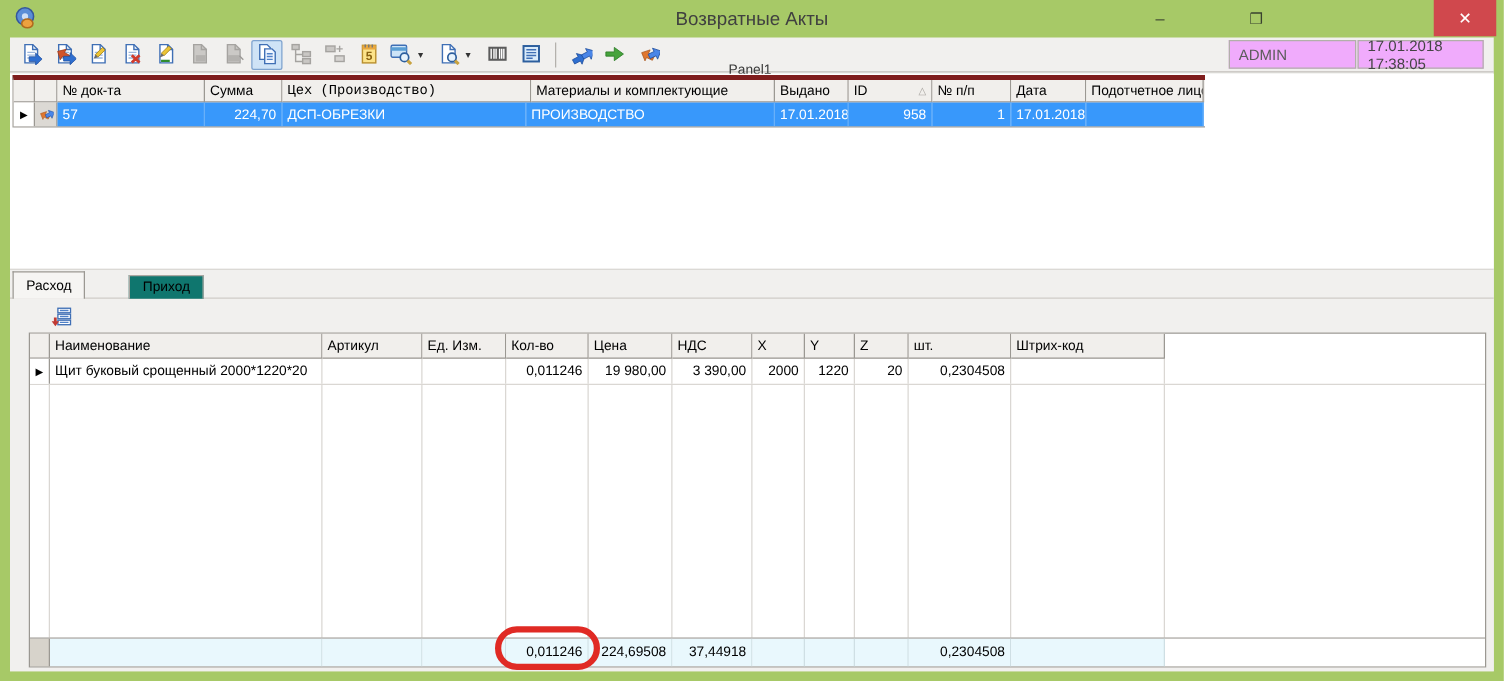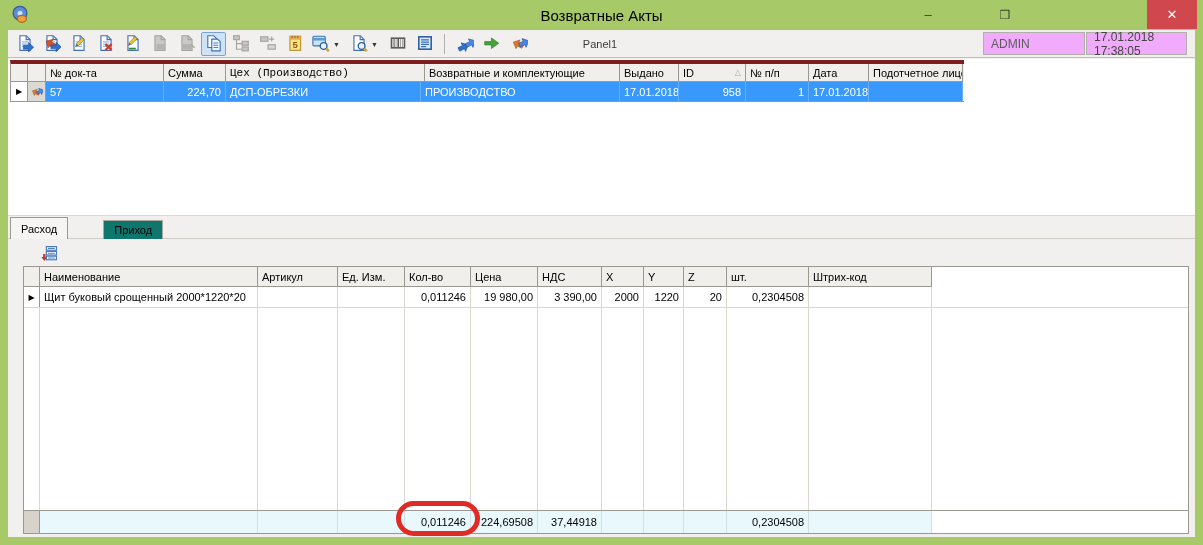--- a/index.html
+++ b/index.html
@@ -2,38 +2,38 @@
 <html><head>
 <meta charset="utf-8">
 <style>
   html,body{margin:0;padding:0;}
   body{width:1203px;height:545px;position:relative;overflow:hidden;
        background:#a7c967;font-family:"Liberation Sans",sans-serif;font-size:11px;color:#000;}
   
   #titlebar{position:absolute;left:0;top:0;width:1203px;height:30px;}
   #app-icon{position:absolute;left:10px;top:5px;width:20px;height:20px;}
   #title-text{position:absolute;left:0;top:0;width:100%;height:30px;display:flex;align-items:center;justify-content:center;
-              font-size:15px;color:#000000;}
+              font-size:15px;color:#404040;}
   .winbtn{position:absolute;top:0;height:29px;display:flex;align-items:center;justify-content:center;
           font-size:13px;color:#39412f;cursor:default;}
   #btn-min{left:903px;width:50px;}
   #btn-max{left:980px;width:50px;font-size:12px;}
   #btn-close{left:1147px;width:50px;background:#d0484d;color:#fff;font-size:13px;}
   
   #window-body{position:absolute;left:8px;top:30px;width:1187px;height:507px;background:#f1f0ee;}
   
   #toolbar{position:absolute;left:0;top:0;width:1187px;height:28px;border-bottom:1px solid #c2bfba;box-sizing:border-box;}
   #toolbar-buttons{position:absolute;left:4px;top:1px;height:26px;display:flex;align-items:center;}
   .tbtn{width:25px;height:24px;margin-right:2px;display:flex;align-items:center;justify-content:center;
         border:1px solid transparent;border-radius:2px;background:transparent;padding:0;}
   .tbtn.dd{width:36px;justify-content:flex-start;padding-left:2px;}
   .tbtn.pressed{background:#cfe3f6;border-color:#7da2ce;}
   .tbtn .ddglyph{font-size:7px;color:#333;margin-left:3px;}
   .tsep{width:1px;height:20px;background:#b4b1ac;margin:0 7px 0 5px;}
-  #panel-label{position:absolute;left:592px;top:0;height:28px;transform:translateX(-50%);
+  #panel-label{position:absolute;left:592px;top:12px;height:28px;transform:translateX(-50%);
                display:flex;align-items:center;color:#3a3a3a;}
   .statusbox{position:absolute;top:2px;height:23px;background:#f0abfc;border:1px solid #b2afaa;box-sizing:border-box;
              display:flex;align-items:center;padding-left:7px;font-size:12px;}
   #user-panel{left:975px;width:102px;color:#5c5c5c;}
   #datetime-panel{left:1078px;width:101px;color:#444;}
   
   #grid1-area{position:absolute;left:0;top:29px;width:1187px;height:156px;background:#fff;}
   #grid1{position:absolute;left:2px;top:1px;border-left:1px solid #9b9892;border-top:4px solid #7f1d1d;width:953px;}
   .g1-h{height:18px;display:flex;background:#f1efec;}
   .g1-r{height:19px;display:flex;border-bottom:1px solid #9b9892;}
@@ -263,21 +263,21 @@
           <div class="c hc" style="width: 118px;">
             <span>№ док-та</span>
           </div>
           <div class="c hc" style="width: 62px;">
             <span>Сумма</span>
           </div>
           <div class="c hc" style="width: 199px; font-family: Liberation Mono, monospace;">
             <span>Цех (Производство)</span>
           </div>
           <div class="c hc" style="width: 195px;">
-            <span>Возвратные и комплектующие</span>
+            <span>Материалы и комплектующие</span>
           </div>
           <div class="c hc" style="width: 59px;">
             <span>Выдано</span>
           </div>
           <div class="c hc" style="width: 67px;">
             <span>ID</span>
             <span class="sort">△</span>
           </div>
           <div class="c hc" style="width: 63px;">
             <span>№ п/п</span>

